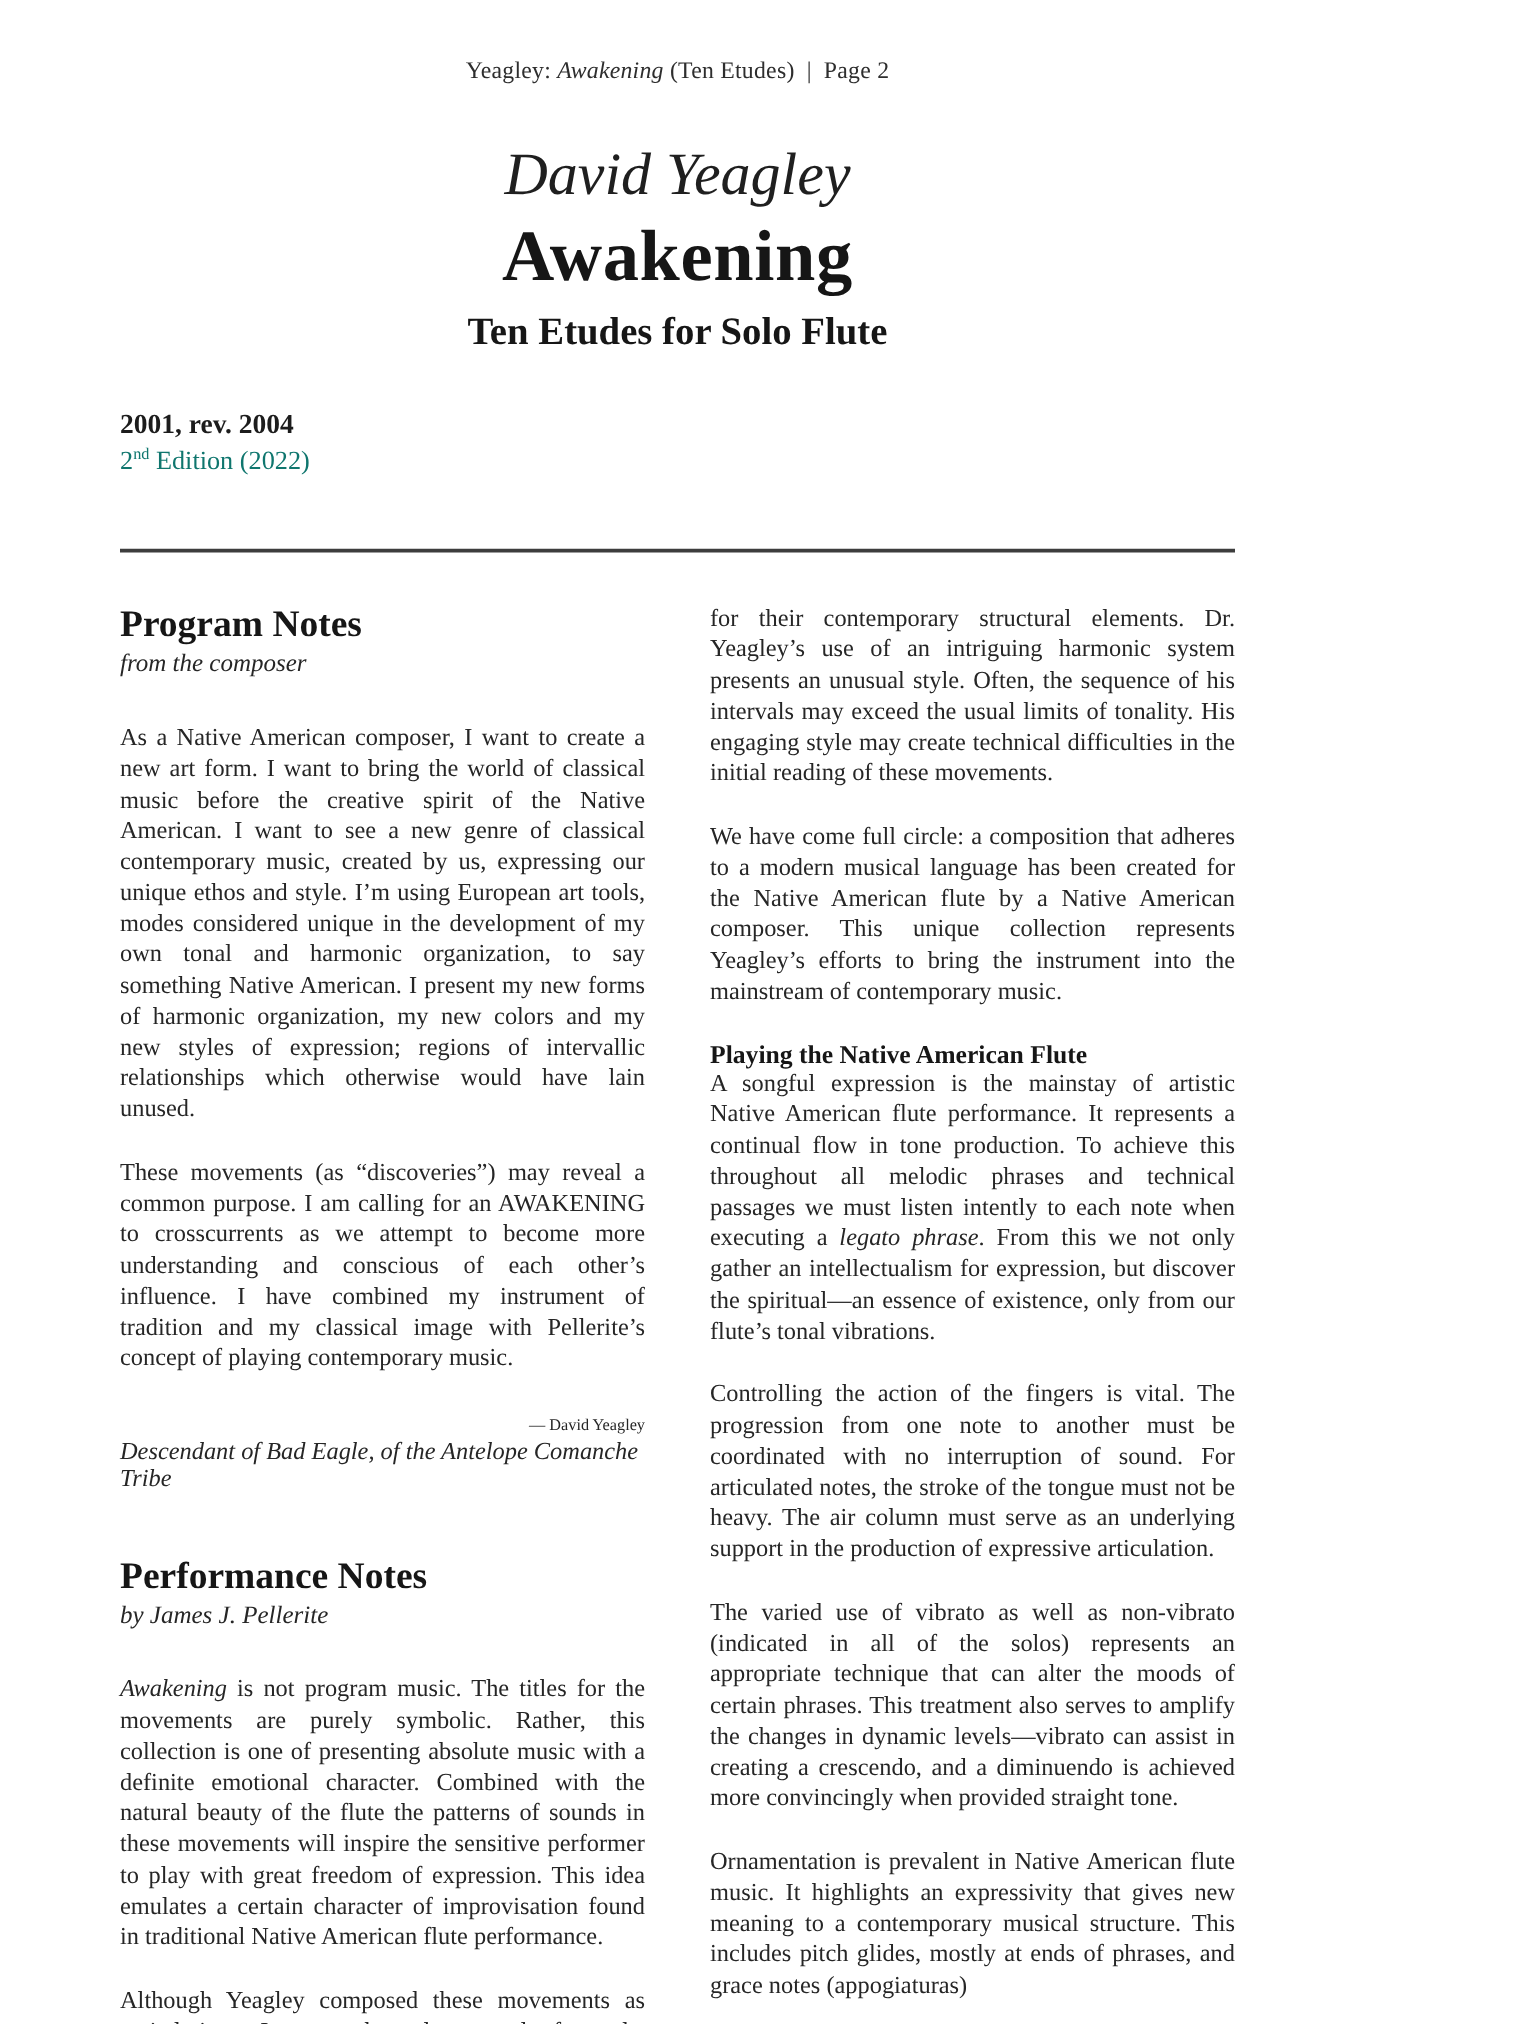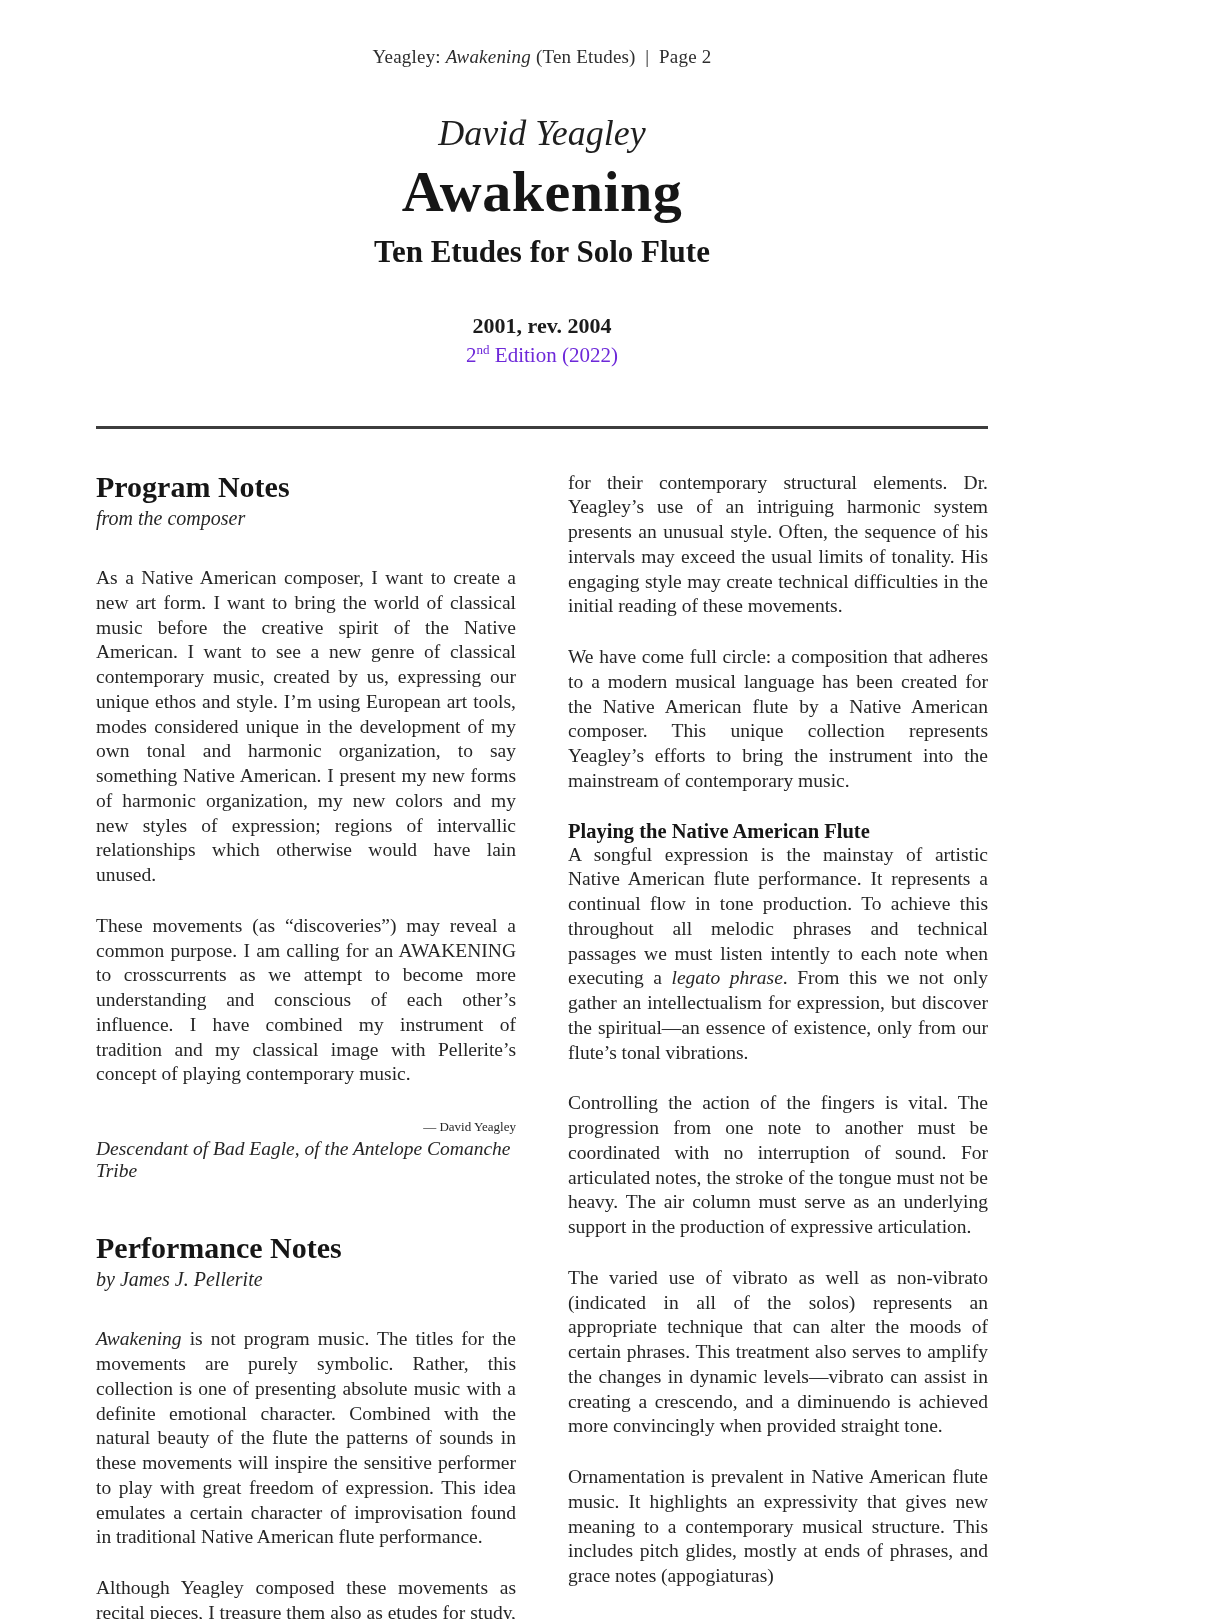--- a/index.html
+++ b/index.html
@@ -19,41 +19,41 @@
   }
   .running-header {
     text-align: center;
     font-size: 19px;
     color: #2e2e2e;
     letter-spacing: 0.2px;
   }
   .title-block { text-align: center; margin-top: 44px; }
   .author {
     font-style: italic;
-    font-size: 36px;
+    font-size: 48px;
     color: #1f1f1f;
   }
   .main-title {
     font-weight: bold;
     font-size: 58px;
     line-height: 1.05;
     margin-top: 8px;
     color: #161616;
     letter-spacing: 0.5px;
   }
   .subtitle {
     font-weight: bold;
     font-size: 31px;
     line-height: 1.22;
     margin-top: 10px;
     color: #161616;
   }
-  .date-block { text-align: center; margin-top: 42px; }
+  .date-block { text-align: left; margin-top: 42px; }
   .date-line { font-weight: bold; font-size: 22px; color: #1c1c1c; }
-  .edition-line { font-size: 21px; margin-top: 3px; color: #6d28d9; }
+  .edition-line { font-size: 21px; margin-top: 3px; color: #0f766e; }
   .edition-line sup { font-size: 0.62em; }
   .rule {
     border: none;
     border-top: 3px solid #3d3d3d;
     margin-top: 58px;
     width: 100%;
   }
   .columns {
     display: flex;
     gap: 52px;

